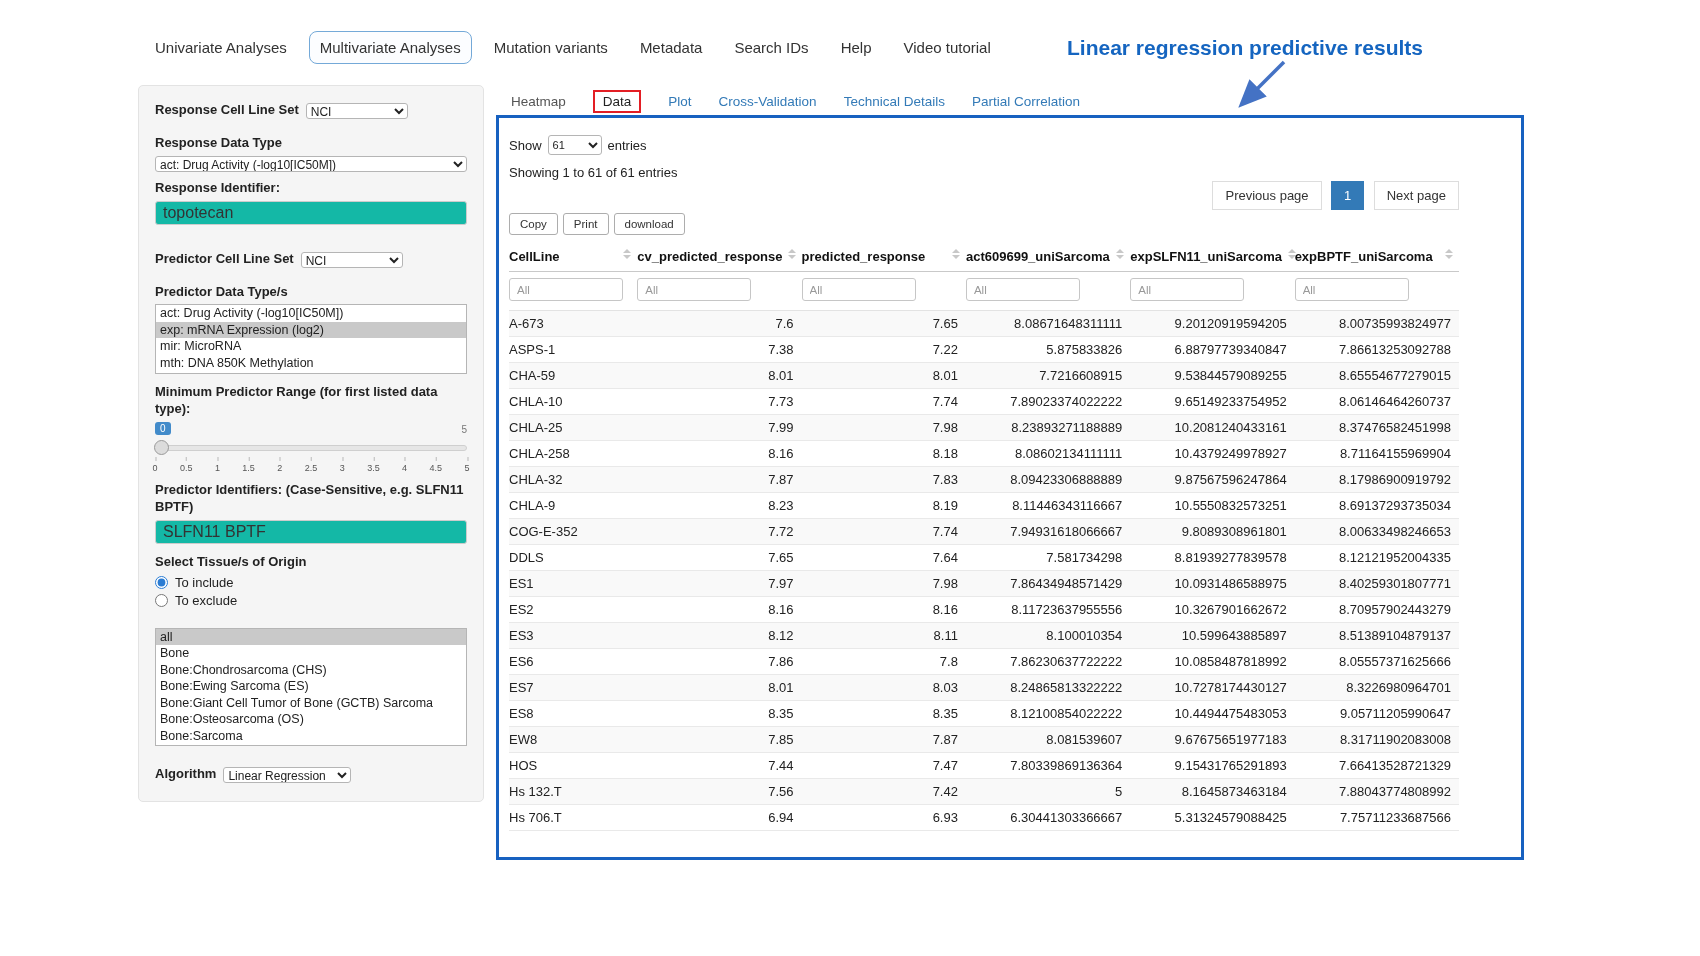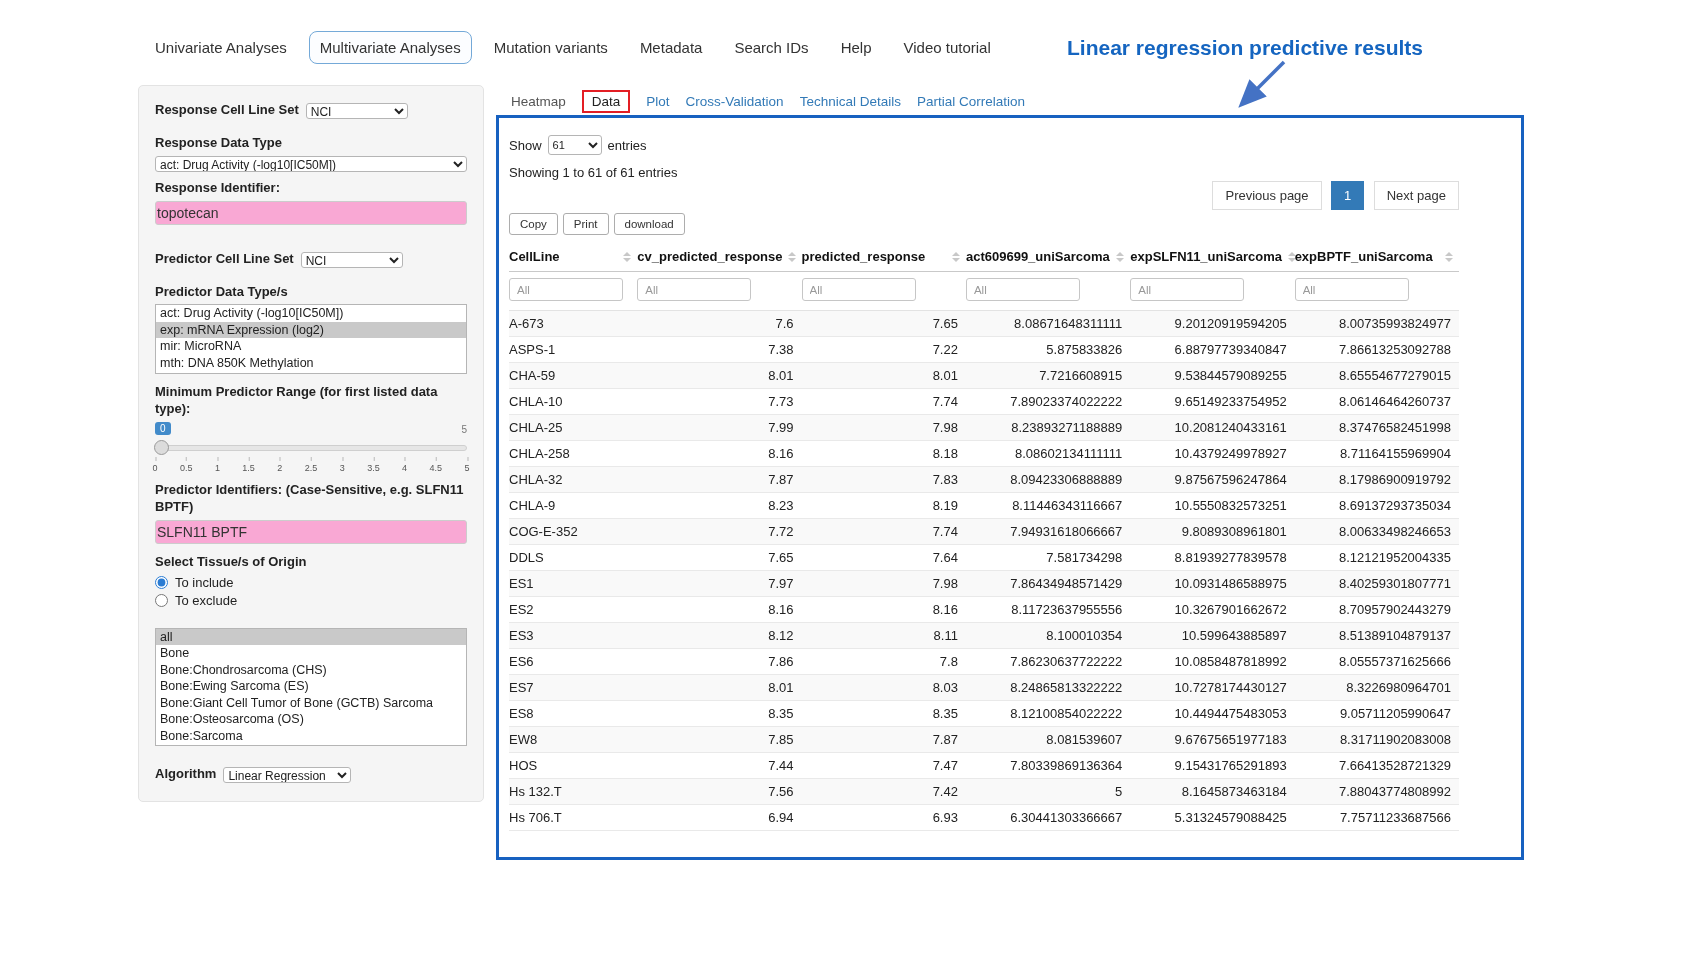--- a/index.html
+++ b/index.html
@@ -17,21 +17,21 @@
 
   
   #sidebar{position:absolute;left:138px;top:85px;width:346px;background:#f5f5f5;border:1px solid #e3e3e3;border-radius:5px;padding:16px 16px 18px;font-size:13px}
   .f-label{font-weight:bold;color:#222;display:block;margin-bottom:4px;line-height:1.3}
   .inline-row{display:flex;align-items:flex-end;gap:7px}
   .inline-row .f-label{margin-bottom:0}
   select{font-size:12px;height:16px;border:1px solid #b5b5b5;border-radius:3px;background:#fff;color:#222;font-family:inherit}
   select.full{width:100%}
   .sel-narrow{width:102px}
   .sel-algo{width:128px}
-  input.text-input{width:100%;height:24px;border:1px solid #ccc;border-radius:3px;padding:2px 1px;font-size:14px;color:#333;background:#f9a8d4;font-family:inherit}
+  input.text-input{width:100%;height:24px;border:1px solid #ccc;border-radius:3px;padding:2px 7px;font-size:16px;color:#333;background:#14b8a6;font-family:inherit}
   .listbox{background:#fff;border:1px solid #b5b5b5;overflow-y:auto;font-size:12.5px;color:#222}
   .listbox-option{padding:0 4px;line-height:16.5px;white-space:nowrap;cursor:pointer}
   .listbox-option.selected{background:var(--selected-option-gray,#c9c9c9)}
   #predictor-datatype-listbox{height:70px}
   #tissue-listbox{height:118px}
   .m-b16{margin-bottom:16px}.m-b10{margin-bottom:10px}.m-b8{margin-bottom:8px}
   .m-b26{margin-bottom:26px}.m-b24{margin-bottom:10px}.m-b20{margin-bottom:20px}.m-b6{margin-bottom:6px}
 
   
   .slider{position:relative;height:54px;margin-top:4px}
@@ -42,41 +42,41 @@
   .slider-ticks{position:absolute;left:0;right:0;top:34px;height:18px}
   .tick{position:absolute;transform:translateX(-50%);font-size:9px;color:#555;top:7px}
   .tick::before{content:"";position:absolute;left:50%;top:-6px;width:1px;height:4px;background:#b9b9b9}
 
   
   .radio-row{display:flex;align-items:center;gap:7px;margin:3px 0;font-size:13px;color:#222;cursor:pointer}
   .radio-row input{accent-color:#2b7cd3;margin:0}
 
   
   #main{position:absolute;left:496px;top:88px;width:1028px}
-  #main-tabs{display:flex;align-items:center;gap:16px;font-size:13.5px;height:26px;margin-left:15px}
+  #main-tabs{display:flex;align-items:center;gap:27px;font-size:13.5px;height:26px;margin-left:15px}
   .main-tab{cursor:pointer;white-space:nowrap}
   .main-tab.link{color:var(--link-blue,#337ab7)}
   .main-tab.dark{color:#555}
   .main-tab.active{color:#222}
   .main-tab.red-boxed{border:2.5px solid var(--highlight-red,#e31e24);padding:2px 8px;margin:-4px 0}
   #results-box{margin-top:1px;border:3px solid var(--border-blue,#1761c0);height:745px;padding:4px 62px 0 10px;overflow:hidden;background:#fff}
   .show-row{display:flex;align-items:center;gap:6px;font-size:13px;margin-top:13px}
   #show-entries-select{width:54px;height:20px;font-size:11px}
   .showing-row{font-size:13px;margin-top:10px;color:#222}
   .pagination-row{text-align:right;margin-top:1px}
   .page-btn{font-size:13px;padding:6px 12px;border:1px solid #ddd;background:#fff;color:#333;cursor:pointer;margin-left:5px;font-family:inherit}
   .page-btn.active{background:var(--pagination-active-blue,#337ab7);border-color:var(--pagination-active-blue,#337ab7);color:#fff}
   .btn-row{margin-top:3px}
   .small-btn{font-size:11.5px;padding:4px 10px;border:1px solid #adadad;border-radius:3px;background:#fff;color:#333;margin-right:5px;cursor:pointer;font-family:inherit}
 
   
   #data-table{width:100%;border-collapse:collapse;margin-top:8px;table-layout:fixed;font-size:13px}
   #data-table th{font-weight:bold;padding:6px 6px 7px 0;border-bottom:1px solid #c9c9c9;font-size:13px;color:#111;text-align:left}
   #data-table th:nth-child(1){width:13.5%}
-  .th-inner{display:flex;align-items:center;justify-content:space-between}
+  .th-inner{display:flex;align-items:flex-start;justify-content:space-between}
   #data-table thead td{padding:6px 6px 9px 0;border-bottom:1px solid #e3e3e3}
   .filter-input{width:114px;height:23px;border:1px solid #c6c6c6;border-radius:3px;padding:2px 7px;font-size:11.5px;color:#555;background:#fff;font-family:inherit}
   .filter-input::placeholder{color:#999}
   #data-table tbody td{padding:5px 8px 5px 0;border-bottom:1px solid #e9e9e9;white-space:nowrap;overflow:hidden}
   #data-table tbody tr:nth-child(odd){background:#f9f9f9}
   td.cell-name{text-align:left}
   td.cell-num{text-align:right}
   .sort-icon{display:inline-flex;flex-direction:column;gap:2px;margin-left:6px}
   .sort-icon .up{width:0;height:0;border-left:4px solid transparent;border-right:4px solid transparent;border-bottom:4px solid #c8c8c8}
   .sort-icon .down{width:0;height:0;border-left:4px solid transparent;border-right:4px solid transparent;border-top:4px solid #c8c8c8}

